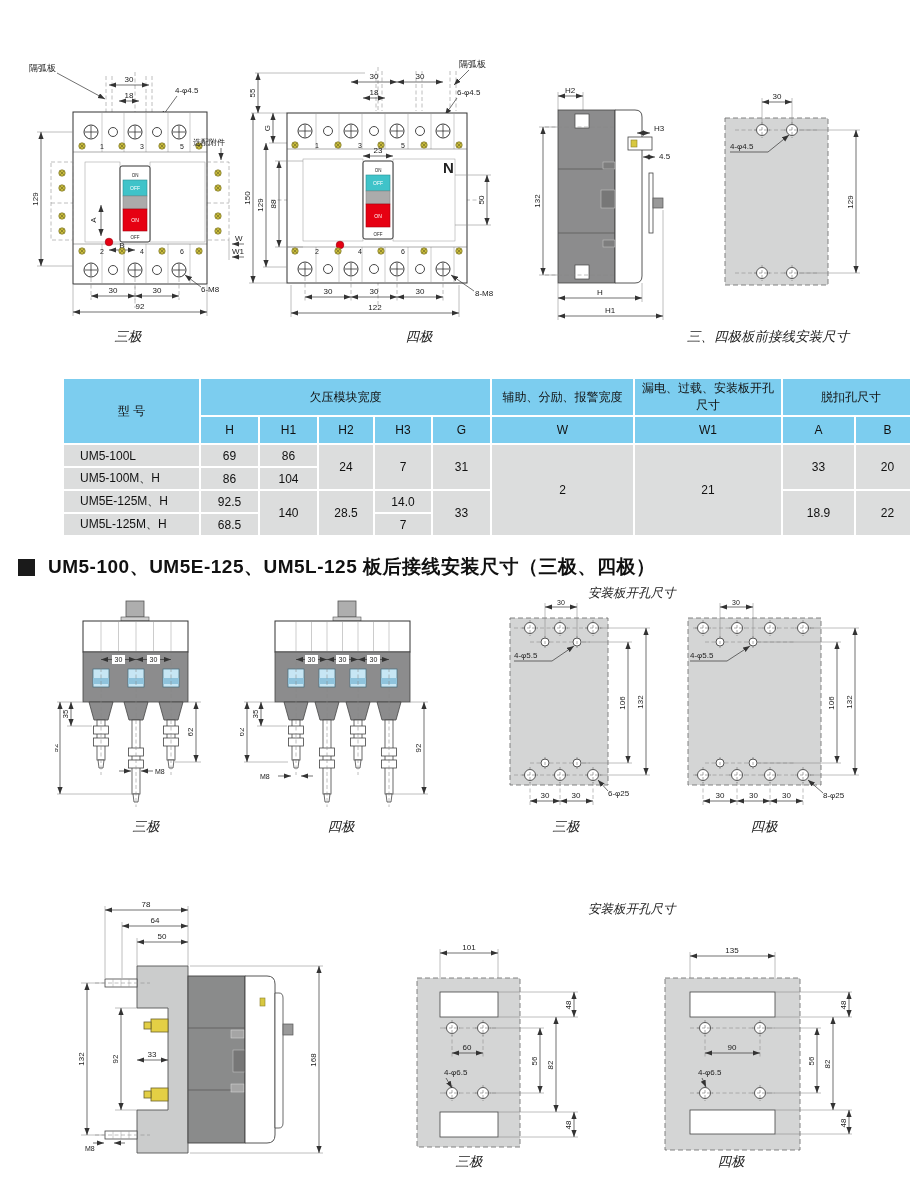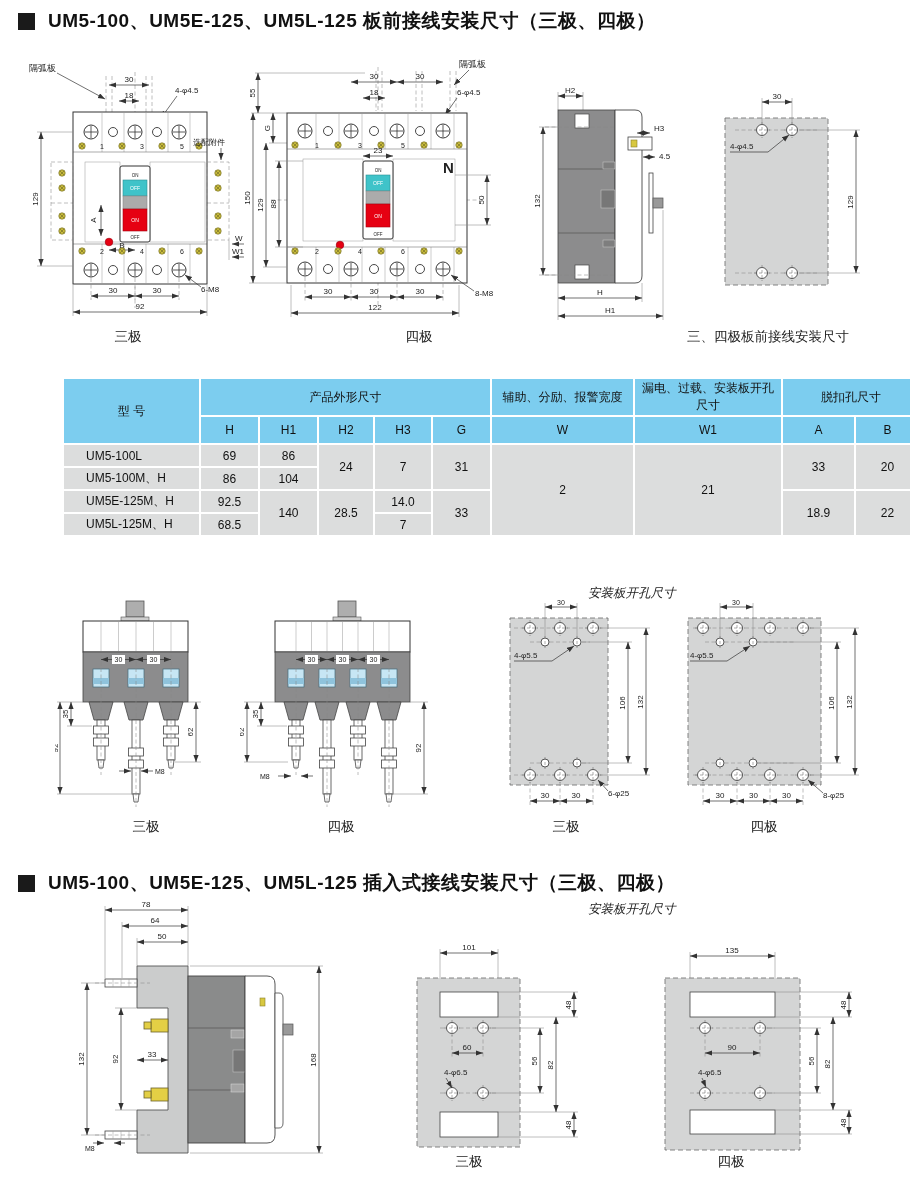--- a/index.html
+++ b/index.html
@@ -1,20 +1,20 @@
 <!DOCTYPE html>
 <html><head>
 <meta charset="utf-8">
 <style>
   html,body{margin:0;padding:0;background:#fff;}
   #page{position:relative;width:910px;height:1177px;background:#fff;overflow:hidden;
         font-family:"Liberation Sans","DejaVu Sans",sans-serif;color:#111;}
   .sec-title{position:absolute;display:flex;align-items:center;font-size:19px;font-weight:bold;letter-spacing:0.5px;}
   .bullet{width:17px;height:17px;background:#1a1a1a;display:inline-block;margin-right:13px;}
-  .cap{position:absolute;font-size:13.5px;color:#222;text-align:center;white-space:nowrap;}
+  .cap{position:absolute;font-size:13.5px;color:#222;text-align:center;white-space:nowrap;font-style:italic;}
   .lbl{position:absolute;font-size:12.5px;color:#222;white-space:nowrap;font-style:italic;}
   .drw{position:absolute;}
   svg text{font-family:"Liberation Sans","DejaVu Sans",sans-serif;fill:#222;}
   .dt{font-size:8px;text-anchor:middle;}
   .dts{font-size:8px;text-anchor:start;}
   .d9{font-size:9px;}
   .d7{font-size:7px;}
   .dl{stroke:#333;stroke-width:0.7;fill:none;}
   .xl{stroke:#888;stroke-width:0.55;fill:none;}
   .xd{stroke:#888;stroke-width:0.55;stroke-dasharray:4 2.5;fill:none;}
@@ -23,21 +23,21 @@
   .drk{fill:#8C8C8D;stroke:#444;stroke-width:0.8;}
   .plt{fill:#D4D5D5;stroke:#777;stroke-width:0.9;stroke-dasharray:5 3;}
   .win{fill:#C7E6F4;stroke:#446b7d;stroke-width:0.7;}
   .chip{fill:#fff;}
   
   #spec-table{position:absolute;left:62px;top:377px;width:843px;border-collapse:separate;border-spacing:2px;background:#fff;table-layout:fixed;}
   #spec-table td{font-size:12px;text-align:center;vertical-align:middle;padding:1px 2px;}
   #spec-table .hd{background:#7CCDEF;height:24px;}
   #spec-table .hd1{height:25px;}
   #spec-table .bd{background:#DCDDDD;height:19px;}
-  #spec-table .model{text-align:left;padding-left:22px;}
+  #spec-table .model{text-align:left;padding-left:16px;}
 </style>
 </head>
 <body>
 
 <div id="page">
 
 <svg width="0" height="0" style="position:absolute">
 <defs>
 <marker id="aE" markerWidth="8" markerHeight="6" refX="7" refY="2.6" orient="auto" markerUnits="userSpaceOnUse">
           <path d="M0,0 L7,2.6 L0,5.2 Z" fill="#333"></path>
@@ -77,24 +77,20 @@
 <g id="studL">
           <path d="M-12,0 L12,0 L7,18 L-7,18 Z" fill="#8C8C8D" stroke="#444" stroke-width="0.8"></path>
           <rect x="-4" y="18" width="8" height="74" fill="#fff" stroke="#444" stroke-width="0.8"></rect>
           <rect x="-7.5" y="46" width="15" height="8" fill="#fff" stroke="#444" stroke-width="0.8"></rect>
           <rect x="-7.5" y="58" width="15" height="8" fill="#fff" stroke="#444" stroke-width="0.8"></rect>
           <path d="M-3,92 L3,92 L2,100 L-2,100 Z" fill="#fff" stroke="#444" stroke-width="0.8"></path>
         </g>
 </defs>
 </svg>
 
-<div class="sec-title" style="left:18px;top:8px;">
-  <span class="bullet"></span>
-  <span>UM5-100、UM5E-125、UM5L-125 板前接线安装尺寸（三极、四极）</span>
-</div>
 
 <svg class="drw" style="left:25px;top:58px;" width="220" height="272" viewBox="0 0 220 272">
   <g class="xd">
     <line x1="81" y1="18" x2="81" y2="56"></line>
         <line x1="87" y1="18" x2="87" y2="56"></line>
     <line x1="121" y1="18" x2="121" y2="56"></line>
         <line x1="127" y1="18" x2="127" y2="56"></line>
     <line x1="110" y1="14" x2="110" y2="250"></line>
         <line x1="26" y1="145" x2="204" y2="145"></line>
   </g>
@@ -454,21 +450,21 @@
         <col style="width:56px">
         <col style="width:57px">
     <col style="width:141px">
         <col style="width:146px">
         <col style="width:71px">
         <col style="width:63px">
   </colgroup>
   <tbody>
         <tr>
     <td class="hd hd1" rowspan="2">型  号</td>
-    <td class="hd hd1" colspan="5">产品外形尺寸</td>
+    <td class="hd hd1" colspan="5">欠压模块宽度</td>
     <td class="hd hd1">辅助、分励、报警宽度</td>
     <td class="hd hd1">漏电、过载、安装板开孔尺寸</td>
     <td class="hd hd1" colspan="2">脱扣孔尺寸</td>
   </tr>
   <tr>
     <td class="hd">H</td>
     <td class="hd">H1</td>
     <td class="hd">H2</td>
     <td class="hd">H3</td>
     <td class="hd">G</td>
@@ -505,20 +501,24 @@
     <td class="bd" rowspan="2">22</td>
   </tr>
   <tr>
     <td class="bd model">UM5L-125M、H</td>
     <td class="bd">68.5</td>
     <td class="bd">7</td>
   </tr>
 </tbody>
     </table>
 
+<div class="sec-title" style="left:18px;top:554px;">
+  <span class="bullet"></span>
+  <span>UM5-100、UM5E-125、UM5L-125 板后接线安装尺寸（三极、四极）</span>
+</div>
 
 <svg class="drw" style="left:55px;top:597px;" width="220" height="230" viewBox="0 0 220 230">
   <rect x="71" y="4" width="18" height="16" fill="#AEAEAE" stroke="#555" stroke-width="0.8"></rect>
   <rect x="66" y="20" width="28" height="4" fill="#CFCFCF" stroke="#555" stroke-width="0.6"></rect>
   <rect class="ol" x="28" y="24" width="105" height="31"></rect>
   <g class="tl">
     <line x1="63.5" y1="24" x2="63.5" y2="55"></line>
         <line x1="98.5" y1="24" x2="98.5" y2="55"></line>
     <line x1="46" y1="24" x2="46" y2="55"></line>
         <line x1="81" y1="24" x2="81" y2="55"></line>
@@ -747,24 +747,20 @@
     <line class="dl" x1="85" y1="203" x2="118" y2="203" marker-start="url(#aS)" marker-end="url(#aE)"></line>
     <text class="dt" x="101.5" y="200">30</text>
   </g>
 </svg>
 
 <div class="cap" style="left:121px;top:818px;width:50px;">三极</div>
 <div class="cap" style="left:316px;top:818px;width:50px;">四极</div>
 <div class="cap" style="left:541px;top:818px;width:50px;">三极</div>
 <div class="cap" style="left:739px;top:818px;width:50px;">四极</div>
 
-<div class="sec-title" style="left:18px;top:870px;">
-  <span class="bullet"></span>
-  <span>UM5-100、UM5E-125、UM5L-125 插入式接线安装尺寸（三极、四极）</span>
-</div>
 
 <div class="lbl" style="left:588px;top:901px;">安装板开孔尺寸</div>
 
 <svg class="drw" style="left:55px;top:898px;" width="280" height="268" viewBox="0 0 280 268">
   <g>
     <line class="xl" x1="50" y1="80" x2="50" y2="8"></line>
         <line class="xl" x1="133" y1="68" x2="133" y2="8"></line>
     <line class="dl" x1="50" y1="12" x2="133" y2="12" marker-start="url(#aS)" marker-end="url(#aE)"></line>
     <text class="dt" x="91" y="9">78</text>
     <line class="xl" x1="67" y1="80" x2="67" y2="24"></line>

